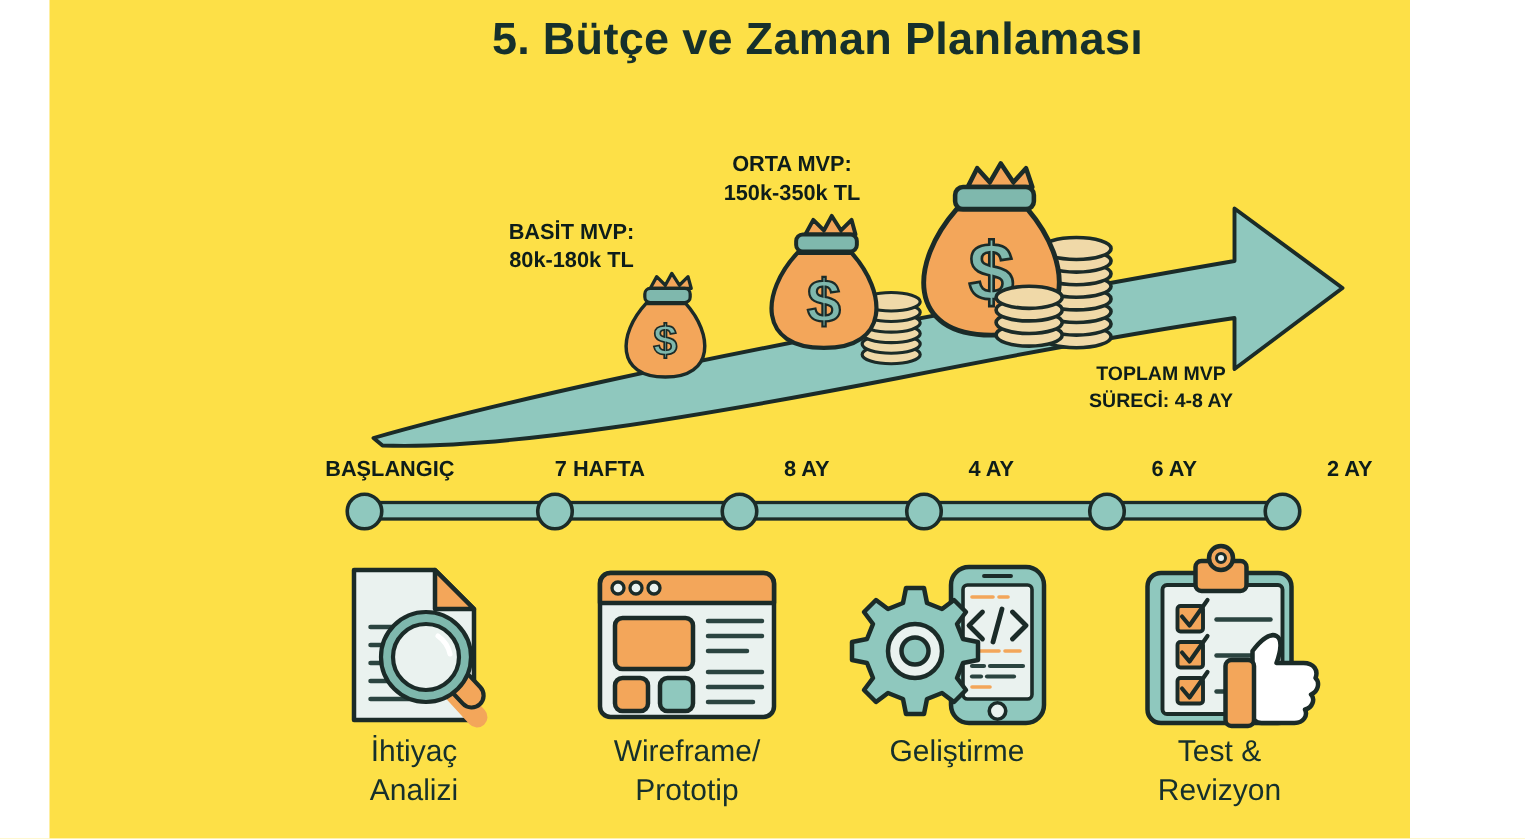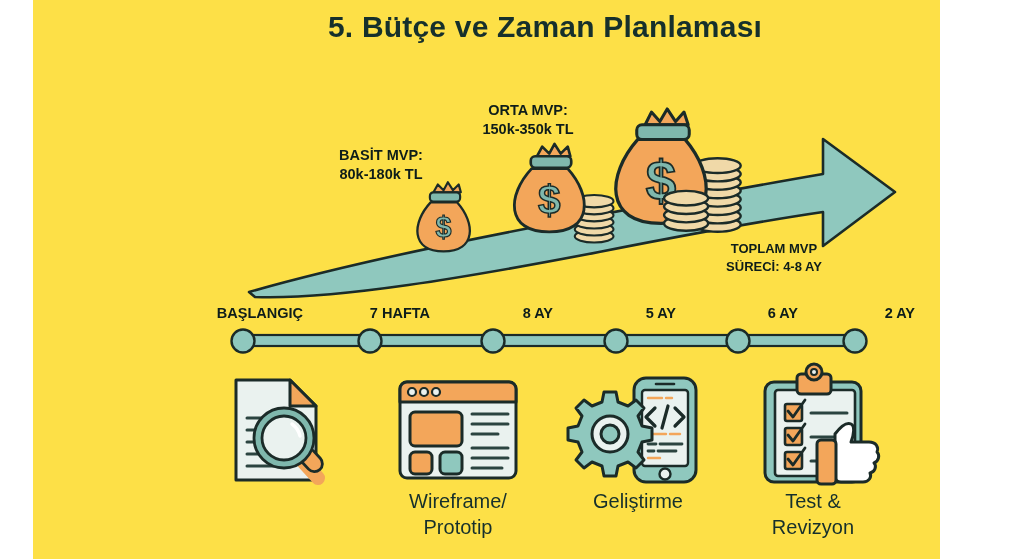--- a/index.html
+++ b/index.html
@@ -155,21 +155,21 @@
         <circle cx="705" cy="341" r="11.5" fill="#8FC8BE" stroke="#1b2b28" stroke-width="2.4"></circle>
       </g>
     <g>
         <circle cx="822" cy="341" r="11.5" fill="#8FC8BE" stroke="#1b2b28" stroke-width="2.4"></circle>
       </g>
   </svg>
 
   <div class="tl-label" style="left:150px">BAŞLANGIÇ</div>
   <div class="tl-label" style="left:277px">7 HAFTA</div>
   <div class="tl-label" style="left:400px">8 AY</div>
-  <div class="tl-label" style="left:523px">5 AY</div>
+  <div class="tl-label" style="left:523px">4 AY</div>
   <div class="tl-label" style="left:645px">6 AY</div>
   <div class="tl-label" style="left:762px">2 AY</div>
 
   <svg class="layer" viewBox="0 0 1024 559">
 
     <g transform="translate(243,430)">
       <path d="M-40,-50 L14,-50 L40,-24 L40,50 L-40,50 Z" fill="#EAF2EF" stroke="#1b2b28" stroke-width="3" stroke-linejoin="round"></path>
       <path d="M14,-50 L40,-24 L14,-24 Z" fill="#F3A65A" stroke="#1b2b28" stroke-width="3" stroke-linejoin="round"></path>
       <g stroke="#2b4440" stroke-width="3" stroke-linecap="round">
         <line x1="-29" y1="-12" x2="27" y2="-12"></line>
@@ -273,19 +273,21 @@
       <g transform="translate(26,22)">
         <path d="M-4,-18 C 2,-26 8,-30 12,-28 C 16,-26 15,-18 12,-10
                  L 30,-10 C 37,-10 40,-5 38,0 C 41,3 40,9 35,11
                  C 38,14 36,20 31,21 C 33,25 30,30 24,30
                  L 2,30 C -3,30 -4,27 -4,24 Z" fill="#FFFFFF" stroke="#1b2b28" stroke-width="3" stroke-linejoin="round"></path>
         <rect x="-22" y="-12" width="19" height="44" rx="4" fill="#F3A65A" stroke="#1b2b28" stroke-width="3"></rect>
       </g>
     </g>
   </svg>
 
+  <div class="stage-label" style="left:148px">İhtiyaç
+Analizi</div>
   <div class="stage-label" style="left:510px">Geliştirme</div>
   <div class="stage-label" style="left:330px">Wireframe/
 Prototip</div>
   <div class="stage-label" style="left:685px">Test &amp;
 Revizyon</div>
 
 </div>
 
 </body></html>

